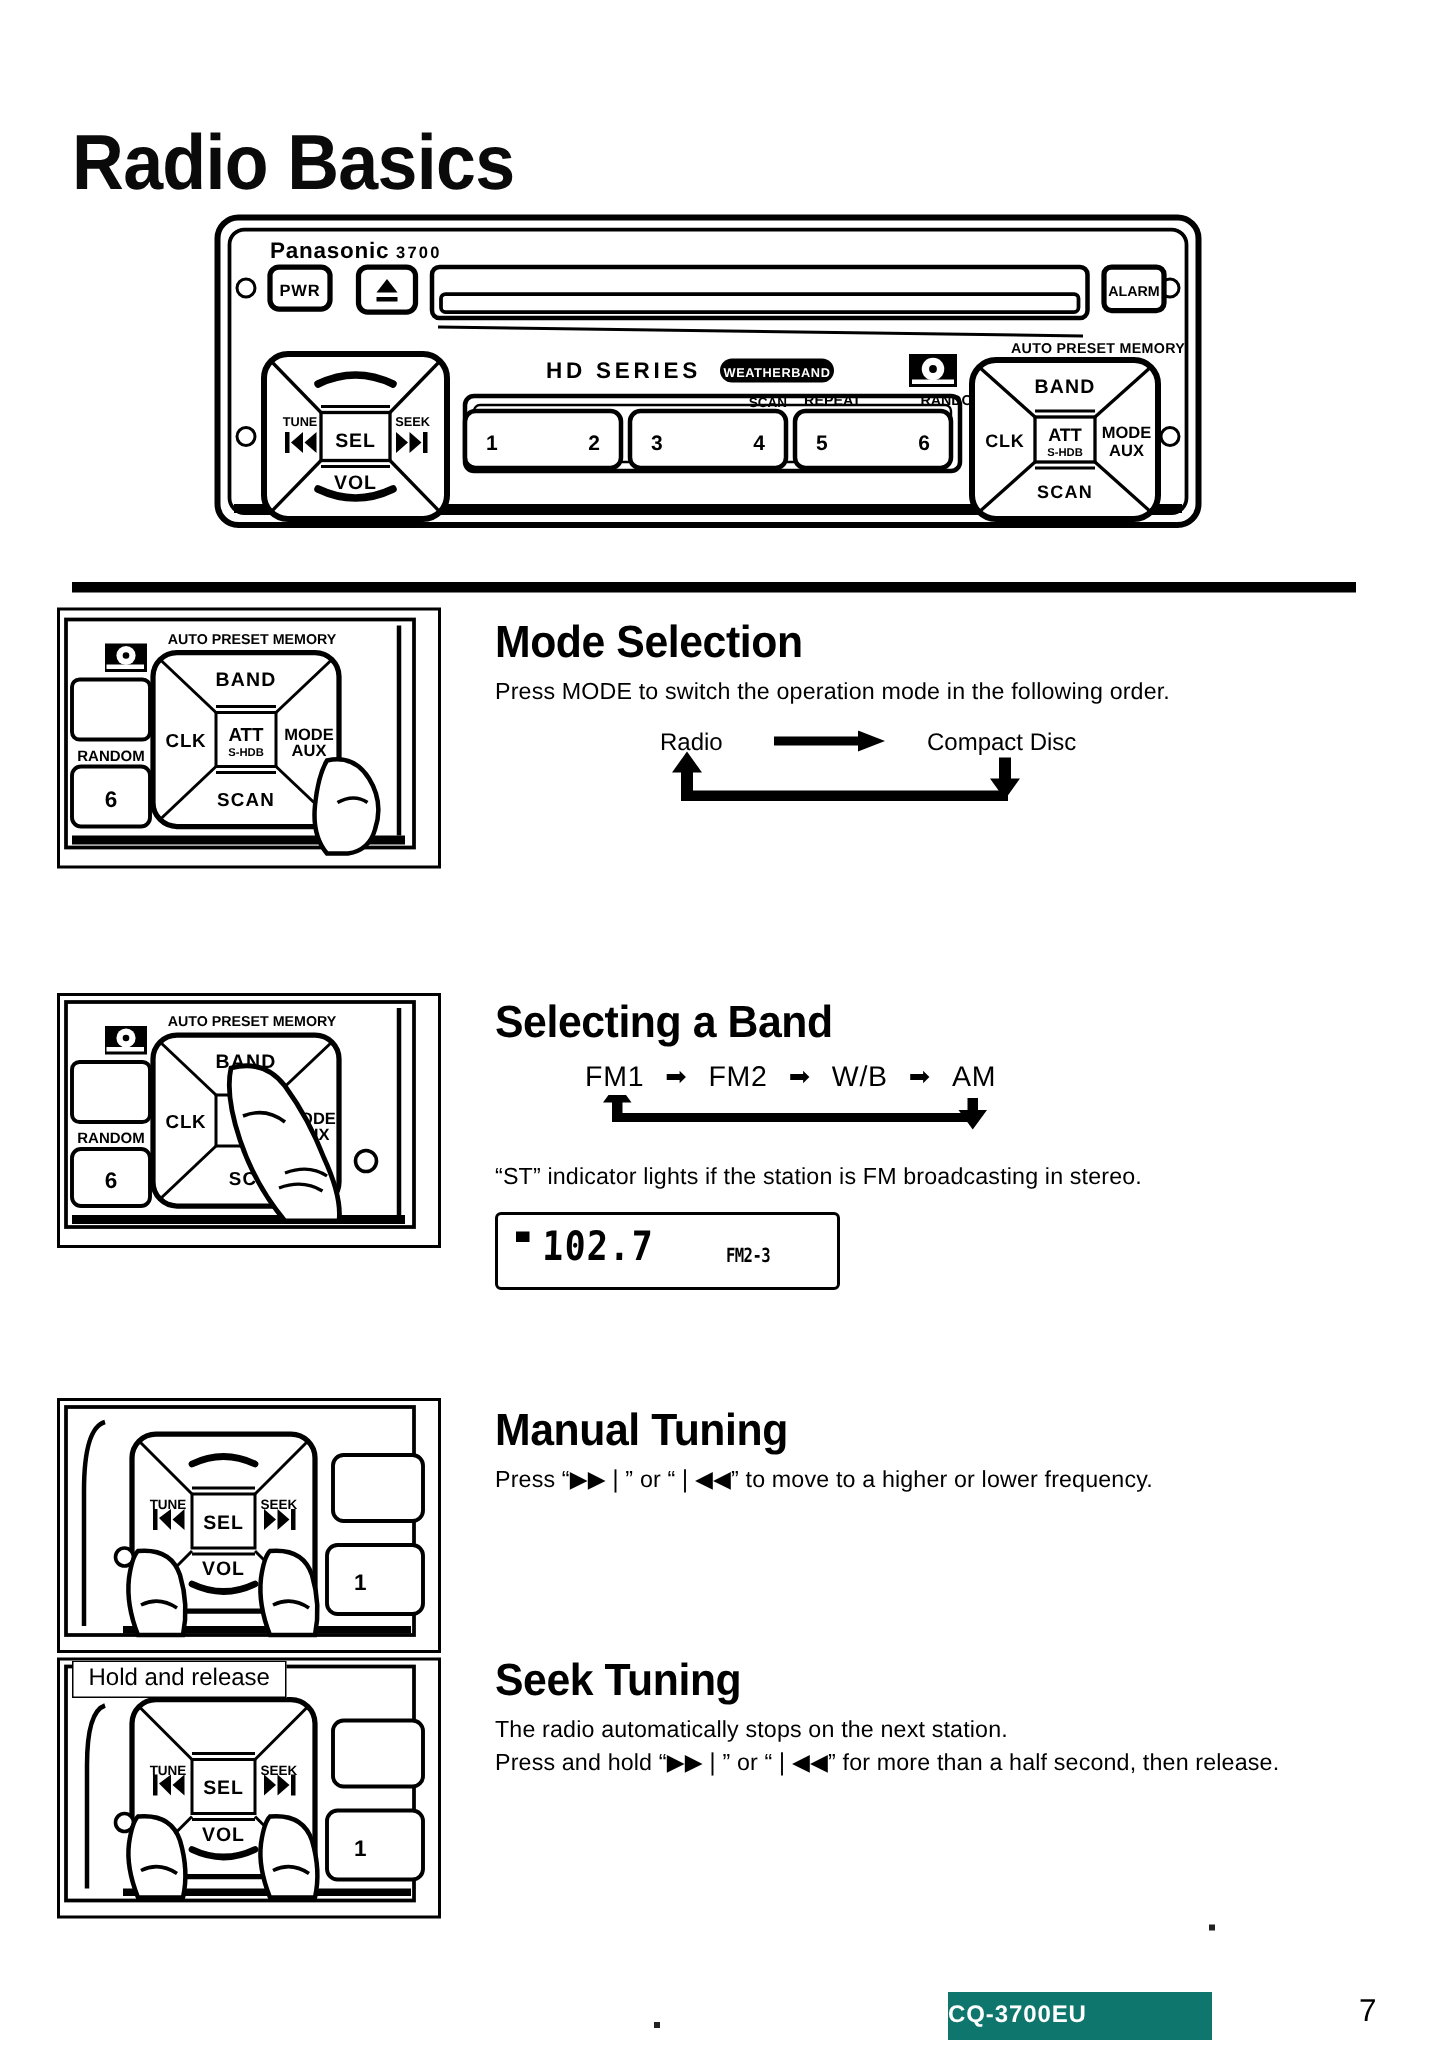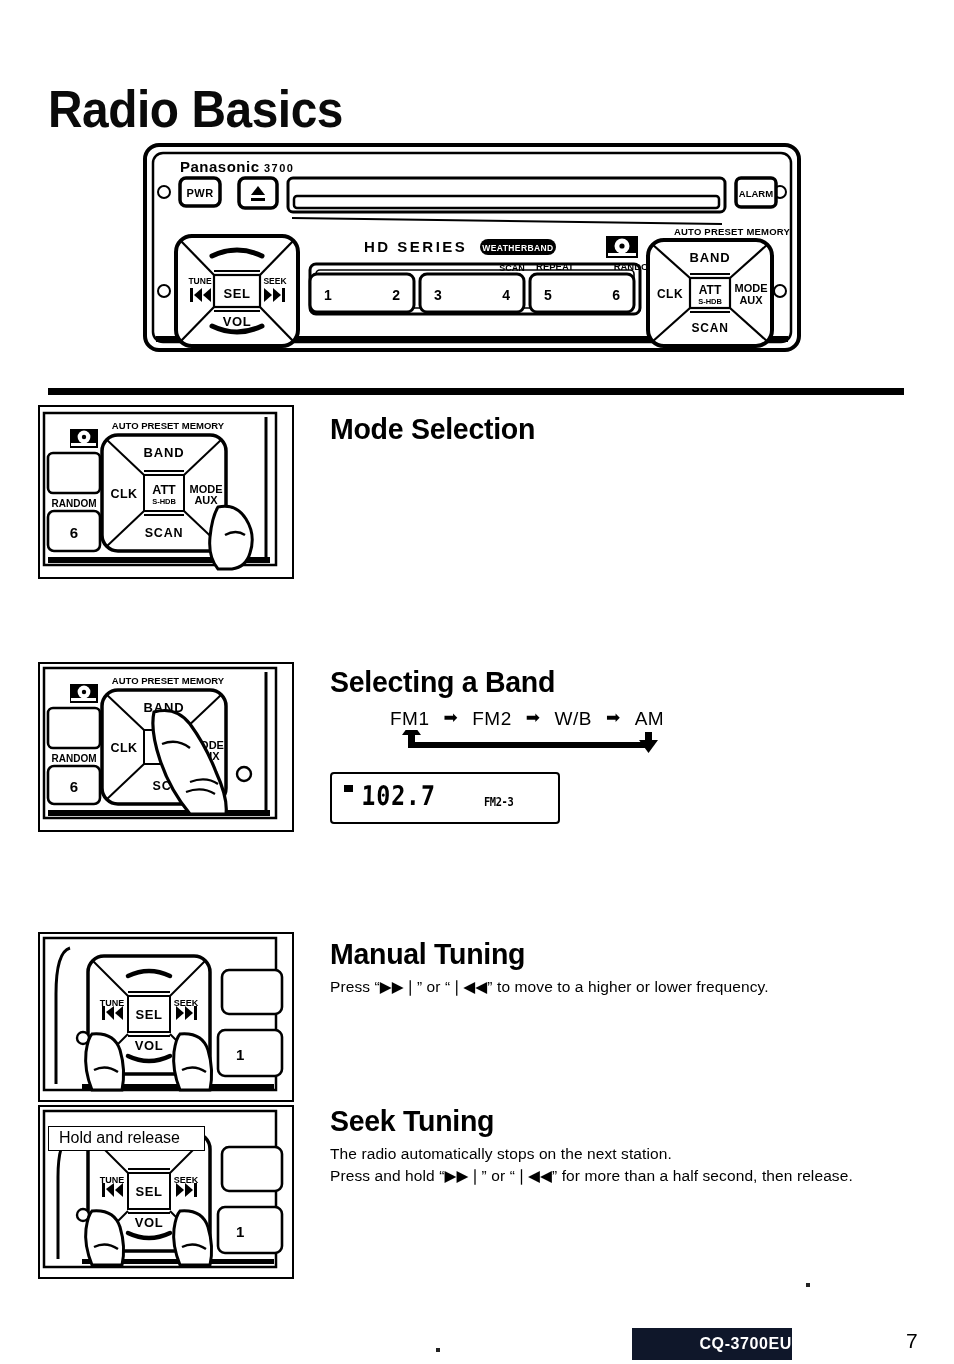--- a/index.html
+++ b/index.html
@@ -159,44 +159,44 @@
     font-weight: bold;
     letter-spacing: -0.5px;
     transform: scaleX(0.8);
     transform-origin: left top;
   }
 
   
   .callout {
     position: absolute;
     left: 8px;
-    top: 19px;
+    top: 0;
     border: 1.6px solid #000;
     background: #fff;
-    padding: 2px 24px 3px 10px;
+    padding: 2px 10px 3px 10px;
     font-size: 16px;
     white-space: nowrap;
     z-index: 5;
   }
 
   
   .footer-box {
     position: absolute;
     left: 632px;
     top: 1328px;
-    width: 160px;
+    width: 176px;
     height: 32px;
-    background: #0f172a;
+    background: #0f766e;
     color: #fff;
     font-size: 16px;
     font-weight: bold;
     letter-spacing: 0.6px;
     display: flex;
     align-items: center;
-    justify-content: flex-end;
+    justify-content: flex-start;
   }
   .page-num {
     position: absolute;
     left: 906px;
     top: 1329px;
     font-size: 21px;
   }
   .stray-dot {
     position: absolute;
     background: #222;
@@ -389,21 +389,37 @@
         <g>
           <path d="M178 100 Q196 96 206 112 Q216 128 210 146 Q206 160 192 162 L178 162
                    Q168 150 170 130 Q172 110 178 100 Z" fill="#fff" stroke="#000" stroke-width="3"></path>
           <path d="M185 128 Q196 122 205 128" fill="none" stroke="#000" stroke-width="2.4"></path>
         </g>
       </svg>
     </div>
 
     <div style="position:absolute; left:292px; top:8px; width:580px;">
       <h2 class="sec-title">Mode Selection</h2>
-
+      <p class="sec-body">Press MODE to switch the operation mode in the following order.</p>
+
+      <div class="flow">
+        <span class="lbl lbl-left">Radio</span>
+        <span class="lbl lbl-right">Compact Disc</span>
+        <svg width="360" height="54" viewBox="0 0 360 54">
+
+          <rect x="76" y="4" width="58" height="6" fill="#000"></rect>
+          <polygon points="132,0 150,7 132,14" fill="#000"></polygon>
+
+          <rect x="226" y="18" width="8" height="18" fill="#000"></rect>
+          <polygon points="220,32 230,46 240,32" fill="#000"></polygon>
+          <rect x="14" y="40" width="218" height="7" fill="#000"></rect>
+          <rect x="14" y="26" width="8" height="18" fill="#000"></rect>
+          <polygon points="8,28 18,14 28,28" fill="#000"></polygon>
+        </svg>
+      </div>
     </div>
   </div>
 
   <div class="section" style="left:38px; top:662px; width:880px;">
 
     <div class="fig" style="left:0; top:0; width:252px; height:166px;">
       <svg width="250" height="164" viewBox="0 0 250 164">
         <rect x="4" y="4" width="232" height="150" fill="#fff" stroke="#000" stroke-width="2.5"></rect>
         <rect x="8" y="146" width="222" height="6" fill="#000"></rect>
         <line x1="226" y1="8" x2="226" y2="148" stroke="#000" stroke-width="3"></line>
@@ -459,20 +475,21 @@
         <svg width="300" height="30" viewBox="0 0 300 30">
 
           <rect x="18" y="12" width="244" height="6" fill="#000"></rect>
           <rect x="18" y="2" width="7" height="12" fill="#000"></rect>
           <polygon points="12,5 21.5,-8 31,5" fill="#000"></polygon>
           <rect x="255" y="2" width="7" height="12" fill="#000"></rect>
           <polygon points="249,10 258.5,23 268,10" fill="#000"></polygon>
         </svg>
       </div>
 
+      <p class="sec-body second">“ST” indicator lights if the station is FM broadcasting in stereo.</p>
 
       <div class="lcd">
         <span class="st-dot"></span>
         <span class="freq">102.7</span>
         <span class="band-sub">FM2-3</span>
       </div>
     </div>
   </div>
 
   <div class="section" style="left:38px; top:932px; width:880px;">

